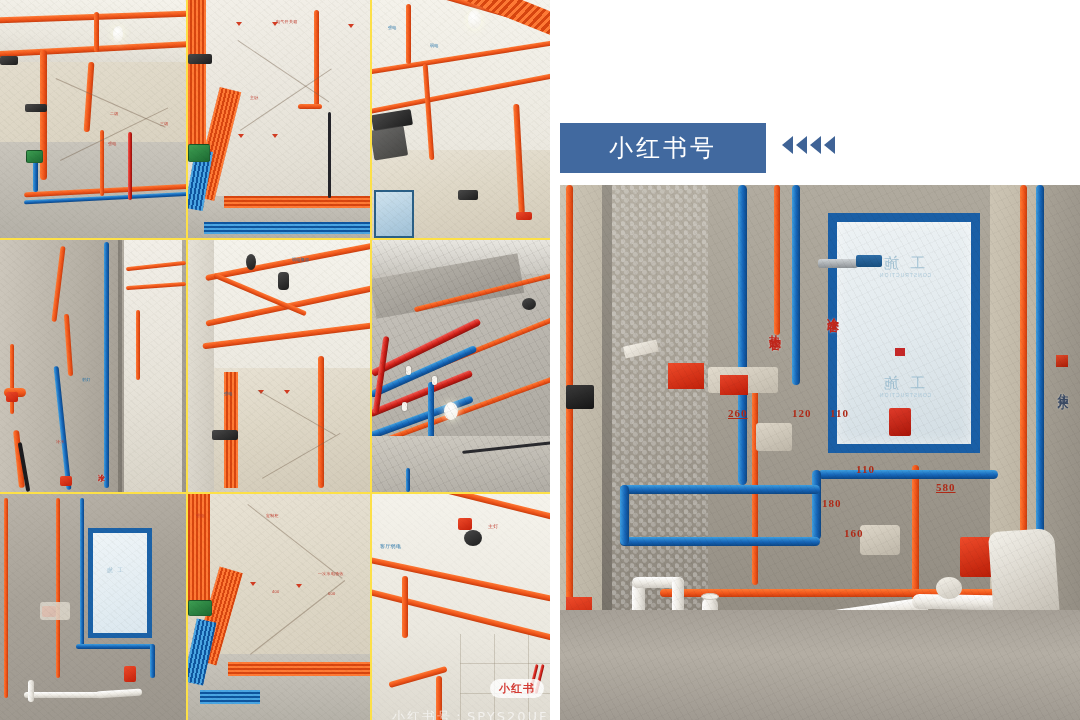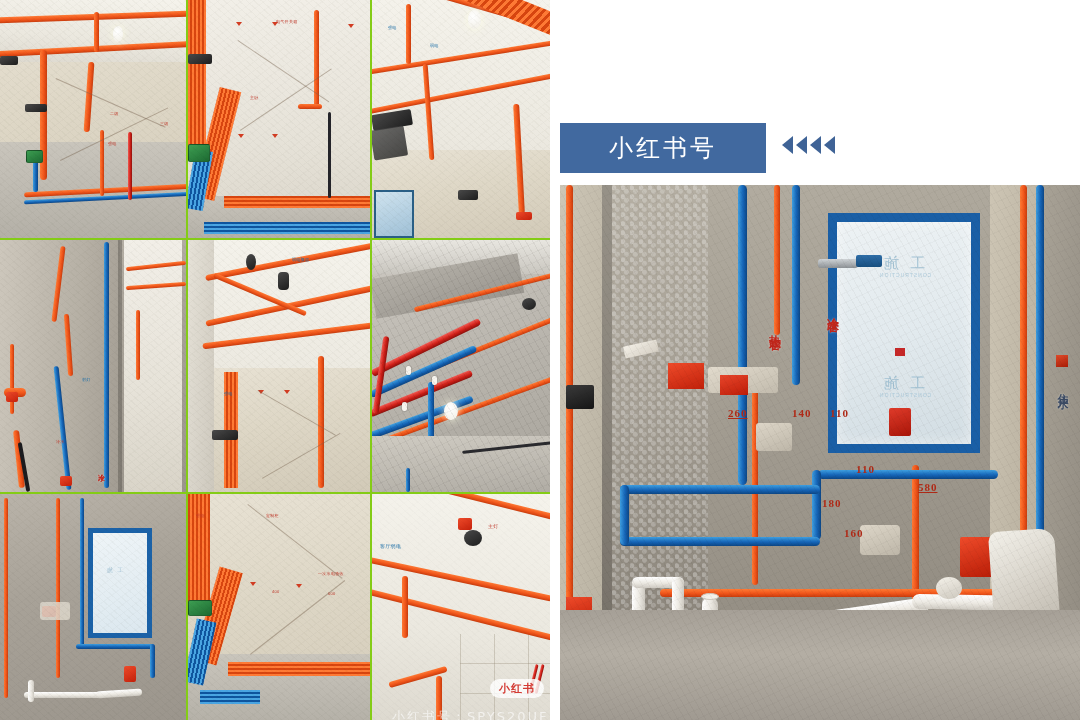--- a/index.html
+++ b/index.html
@@ -3,21 +3,21 @@
 <meta charset="utf-8">
 <style>
   * { margin:0; padding:0; box-sizing:border-box; }
   html,body { width:1080px; height:720px; overflow:hidden; background:#ffffff;
               font-family:"Liberation Sans","DejaVu Sans",sans-serif; }
   #root { position:relative; width:1080px; height:720px; background:#fff; }
 
   
   #collage { position:absolute; left:0; top:0; width:550px; height:720px;
              display:grid; grid-template-columns:186px 182px 182px;
-             grid-template-rows:238px 252px 230px; gap:2px; background:#84cc16; }
+             grid-template-rows:238px 252px 230px; gap:2px; background:#fde047; }
   .cell { position:relative; overflow:hidden; background:#cfc9bd; }
 
   
   .wall { position:absolute; inset:0; }
   .w-beige   { background:linear-gradient(170deg,#e8e2d4 0%,#ded7c6 45%,#d2cab8 100%); }
   .w-concrete{ background:linear-gradient(165deg,#b9b3a9 0%,#a8a298 40%,#9b958c 100%); }
   .w-white   { background:linear-gradient(175deg,#f2efe8 0%,#e6e2d8 60%,#d9d4c8 100%); }
   .w-grey    { background:linear-gradient(160deg,#cdc9c2 0%,#b7b3ab 55%,#a7a39b 100%); }
   .ceil      { background:linear-gradient(185deg,#f5f3ec 0%,#ebe8df 60%,#ddd9cf 100%); }
   .floor { position:absolute; left:0; right:0; bottom:0;
@@ -427,23 +427,23 @@
       <div style="position:absolute;left:0;right:0;bottom:0;height:110px;
            background:linear-gradient(180deg,#a6a097 0%,#b4aea4 40%,#a09a91 100%);"></div>
 
       <div class="vlabel" style="left:206px;top:140px;">热水管</div>
       <div class="vlabel" style="left:264px;top:122px;">冷水管</div>
       <div class="vlabel" style="left:494px;top:200px;color:#3b4a63;font-size:11px;">住户水</div>
       <div style="position:absolute;left:496px;top:170px;width:12px;height:12px;
            background:linear-gradient(160deg,#e04b2a,#a81c06);"></div>
 
       <div class="num" style="left:168px;top:222px;text-decoration:underline;">260</div>
-      <div class="num" style="left:232px;top:222px;">140</div>
+      <div class="num" style="left:232px;top:222px;">120</div>
       <div class="num" style="left:270px;top:222px;">110</div>
       <div class="num" style="left:296px;top:278px;">110</div>
-      <div class="num" style="left:358px;top:296px;text-decoration:underline;">580</div>
+      <div class="num" style="left:376px;top:296px;text-decoration:underline;">580</div>
       <div class="num" style="left:262px;top:312px;">180</div>
       <div class="num" style="left:284px;top:342px;">160</div>
 
       <div class="dark-noise" style="opacity:.18;"></div>
     </div>
   </div>
 </div>
 
 </body></html>

